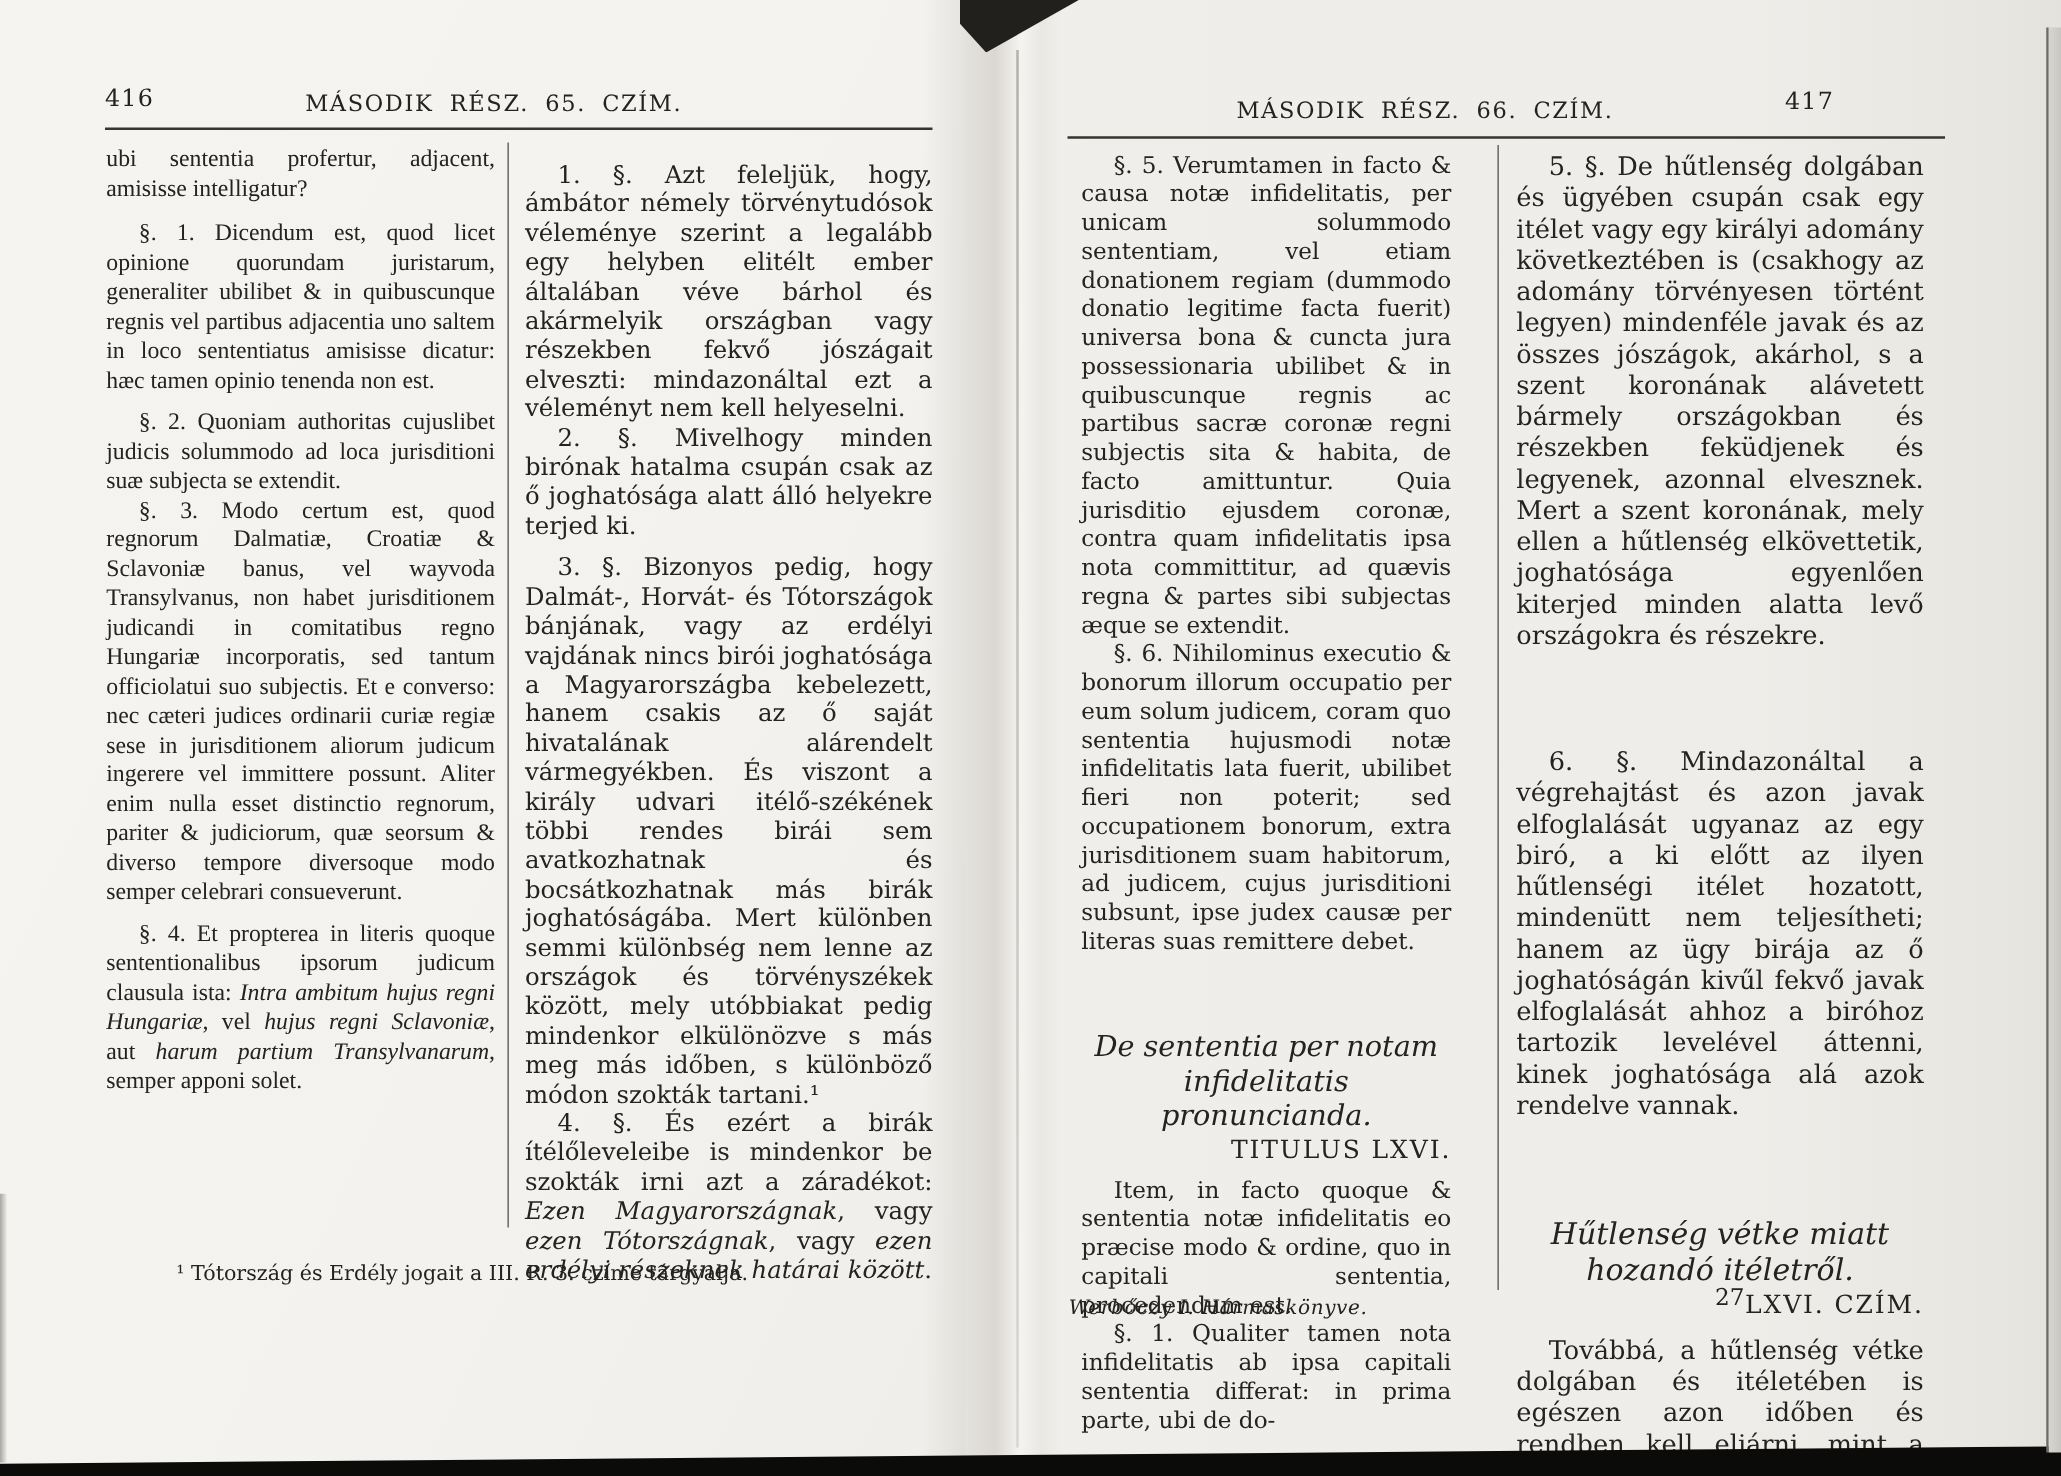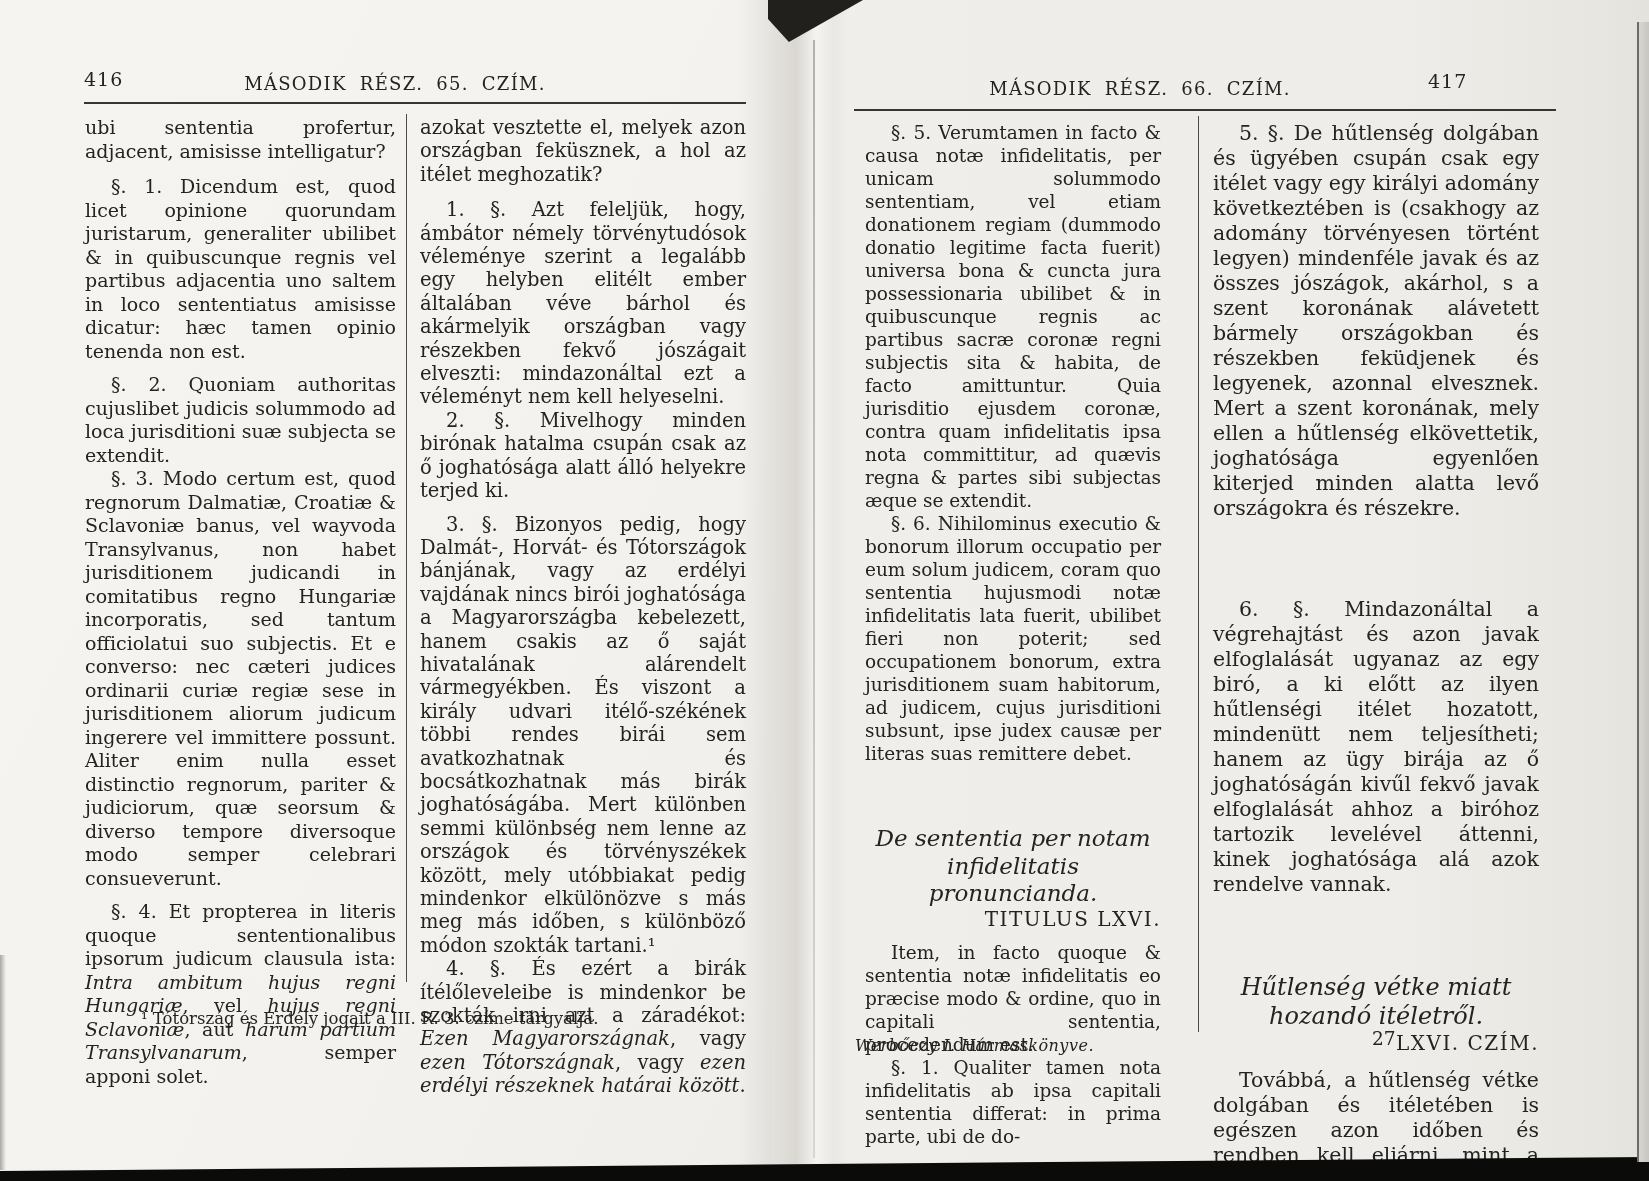--- a/index.html
+++ b/index.html
@@ -38,21 +38,21 @@
   .running-header.right { left:940px; top:78px; width:400px; }
   .header-rule { position:absolute; height:2px; background:#36352f; }
   .header-rule.left  { left:84px;  top:102px; width:662px; }
   .header-rule.right { left:854px; top:109px; width:702px; }
 
   .col-divider { position:absolute; width:1px; background:#4c4b46; }
   .col-divider.left  { left:406px;  top:114px; height:868px; }
   .col-divider.right { left:1198px; top:116px; height:916px; }
 
   .col { position:absolute; text-align:justify; }
-  #col1 { left:85px;   top:116px; width:311px; font-size:19px;   line-height:23.5px; }
+  #col1 { left:85px;   top:116px; width:311px; font-size:19px;   line-height:23.5px;font-family:Liberation Serif, serif; }
   #col2 { left:420px;  top:116px; width:326px; font-size:19.5px; line-height:23.4px; }
   #col3 { left:865px;  top:121px; width:296px; font-size:18.5px; line-height:23px;   }
   #col4 { left:1213px; top:121px; width:326px; font-size:20.5px; line-height:25px;   }
 
   .para { text-indent:0; }
   .para.indent { text-indent:26px; }
   .gap-s { margin-top:12px; } .gap-m { margin-top:10px; }
   .gap-l { margin-top:76px; } .gap-xl { margin-top:60px; }
   .h-italic { font-style:italic; text-align:center; text-indent:0;
     font-size:23px; line-height:27.5px; }
@@ -81,21 +81,20 @@
   <div class="header-rule left"></div>
   <div class="col" id="col1">
       <div class="para"><span>ubi sententia profertur, adjacent, amisisse intelligatur?</span></div>
       <div class="para indent gap-s"><span>§. 1. Dicendum est, quod licet opinione quorundam juristarum, generaliter ubilibet &amp; in quibuscunque regnis vel partibus adjacentia uno saltem in loco sententiatus amisisse dicatur: hæc tamen opinio tenenda non est.</span></div>
       <div class="para indent gap-m"><span>§. 2. Quoniam authoritas cujuslibet judicis solummodo ad loca jurisditioni suæ subjecta se extendit.</span></div>
       <div class="para indent"><span>§. 3. Modo certum est, quod regnorum Dalmatiæ, Croatiæ &amp; Sclavoniæ banus, vel wayvoda Transylvanus, non habet jurisditionem judicandi in comitatibus regno Hungariæ incorporatis, sed tantum officiolatui suo subjectis. Et e converso: nec cæteri judices ordinarii curiæ regiæ sese in jurisditionem aliorum judicum ingerere vel immittere possunt. Aliter enim nulla esset distinctio regnorum, pariter &amp; judiciorum, quæ seorsum &amp; diverso tempore diversoque modo semper celebrari consueverunt.</span></div>
       <div class="para indent gap-m"><span>§. 4. Et propterea in literis quoque sententionalibus ipsorum judicum clausula ista: </span><i>Intra ambitum hujus regni Hungariæ</i><span>, vel </span><i>hujus regni Sclavoniæ</i><span>, aut </span><i>harum partium Transylvanarum</i><span>, semper apponi solet.</span></div>
     </div>
   <div class="col-divider left"></div>
   <div class="col" id="col2">
-      <div class="para"><span>azokat vesztette el, melyek azon országban feküsznek, a hol az itélet meghozatik?</span></div>
       <div class="para indent gap-s"><span>1. §. Azt feleljük, hogy, ámbátor némely törvénytudósok véleménye szerint a legalább egy helyben elitélt ember általában véve bárhol és akármelyik országban vagy részekben fekvő jószágait elveszti: mindazonáltal ezt a véleményt nem kell helyeselni.</span></div>
       <div class="para indent"><span>2. §. Mivelhogy minden birónak hatalma csupán csak az ő joghatósága alatt álló helyekre terjed ki.</span></div>
       <div class="para indent gap-m"><span>3. §. Bizonyos pedig, hogy Dalmát-, Horvát- és Tótországok bánjának, vagy az erdélyi vajdának nincs birói joghatósága a Magyarországba kebelezett, hanem csakis az ő saját hivatalának alárendelt vármegyékben. És viszont a király udvari itélő-székének többi rendes birái sem avatkozhatnak és bocsátkozhatnak más birák joghatóságába. Mert különben semmi különbség nem lenne az országok és törvényszékek között, mely utóbbiakat pedig mindenkor elkülönözve s más meg más időben, s különböző módon szokták tartani.¹</span></div>
       <div class="para indent"><span>4. §. És ezért a birák ítélőleveleibe is mindenkor be szokták irni azt a záradékot: </span><i>Ezen Magyarországnak</i><span>, vagy </span><i>ezen Tótországnak</i><span>, vagy </span><i>ezen erdélyi részeknek határai között</i><span>.</span></div>
     </div>
   <div class="footnote">¹ Tótország és Erdély jogait a III. R. 3. czíme tárgyalja.</div>
 
   <div class="pagenum right">417</div>
   <div class="running-header right">MÁSODIK RÉSZ. 66. CZÍM.</div>
   <div class="header-rule right"></div>

